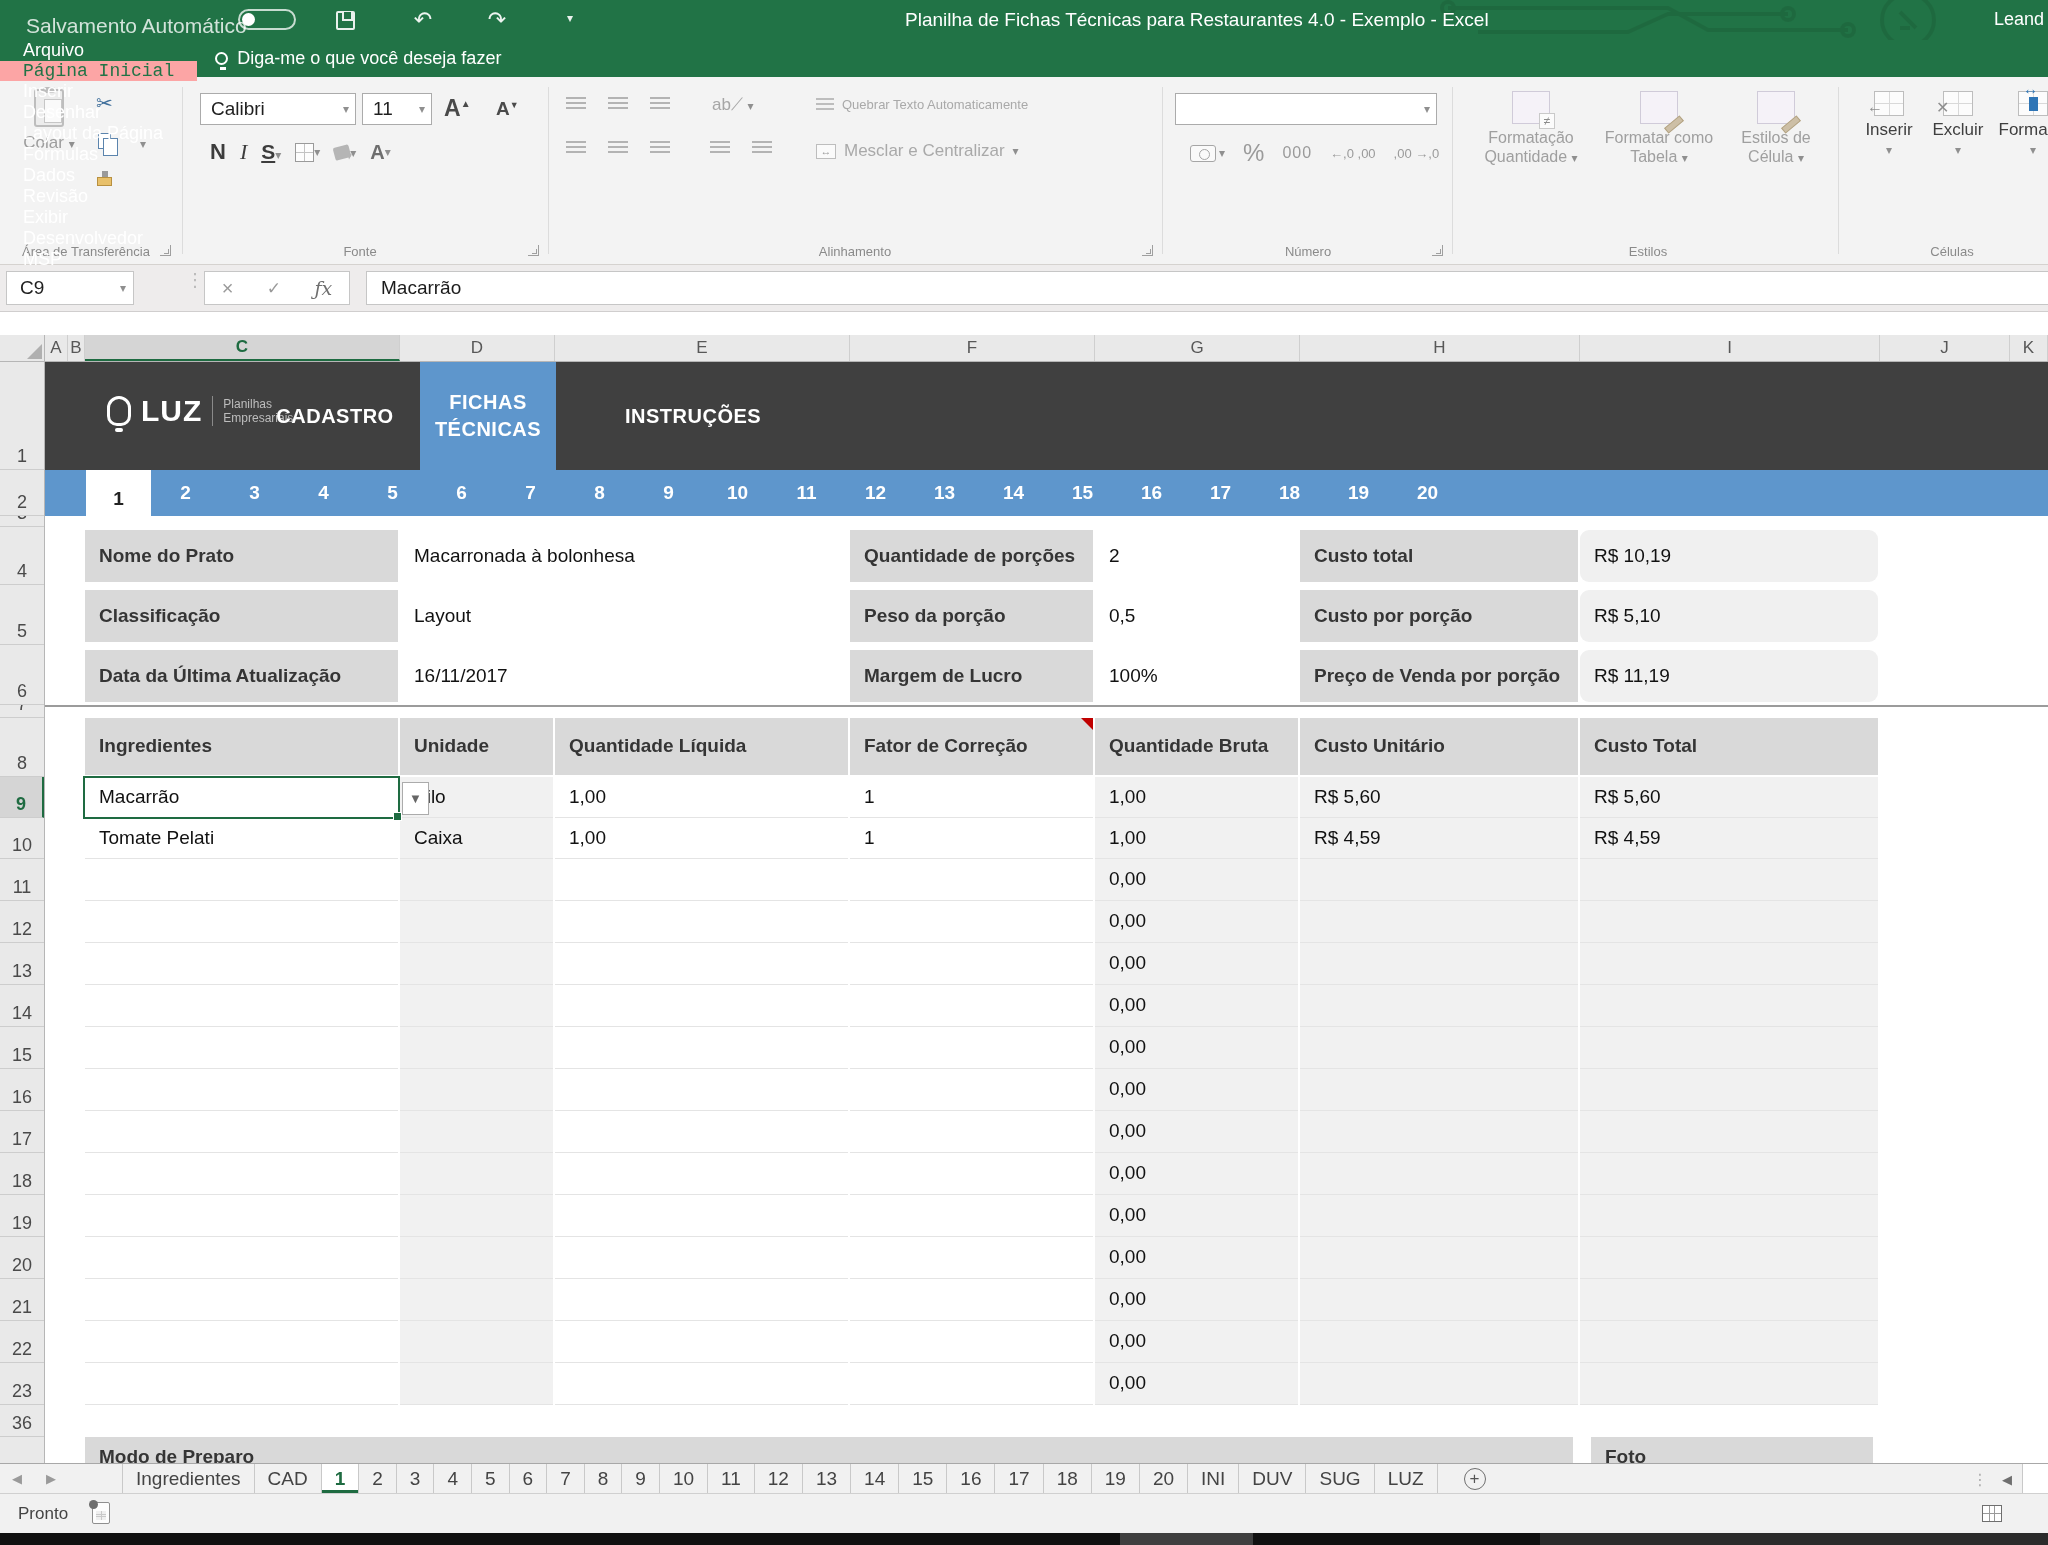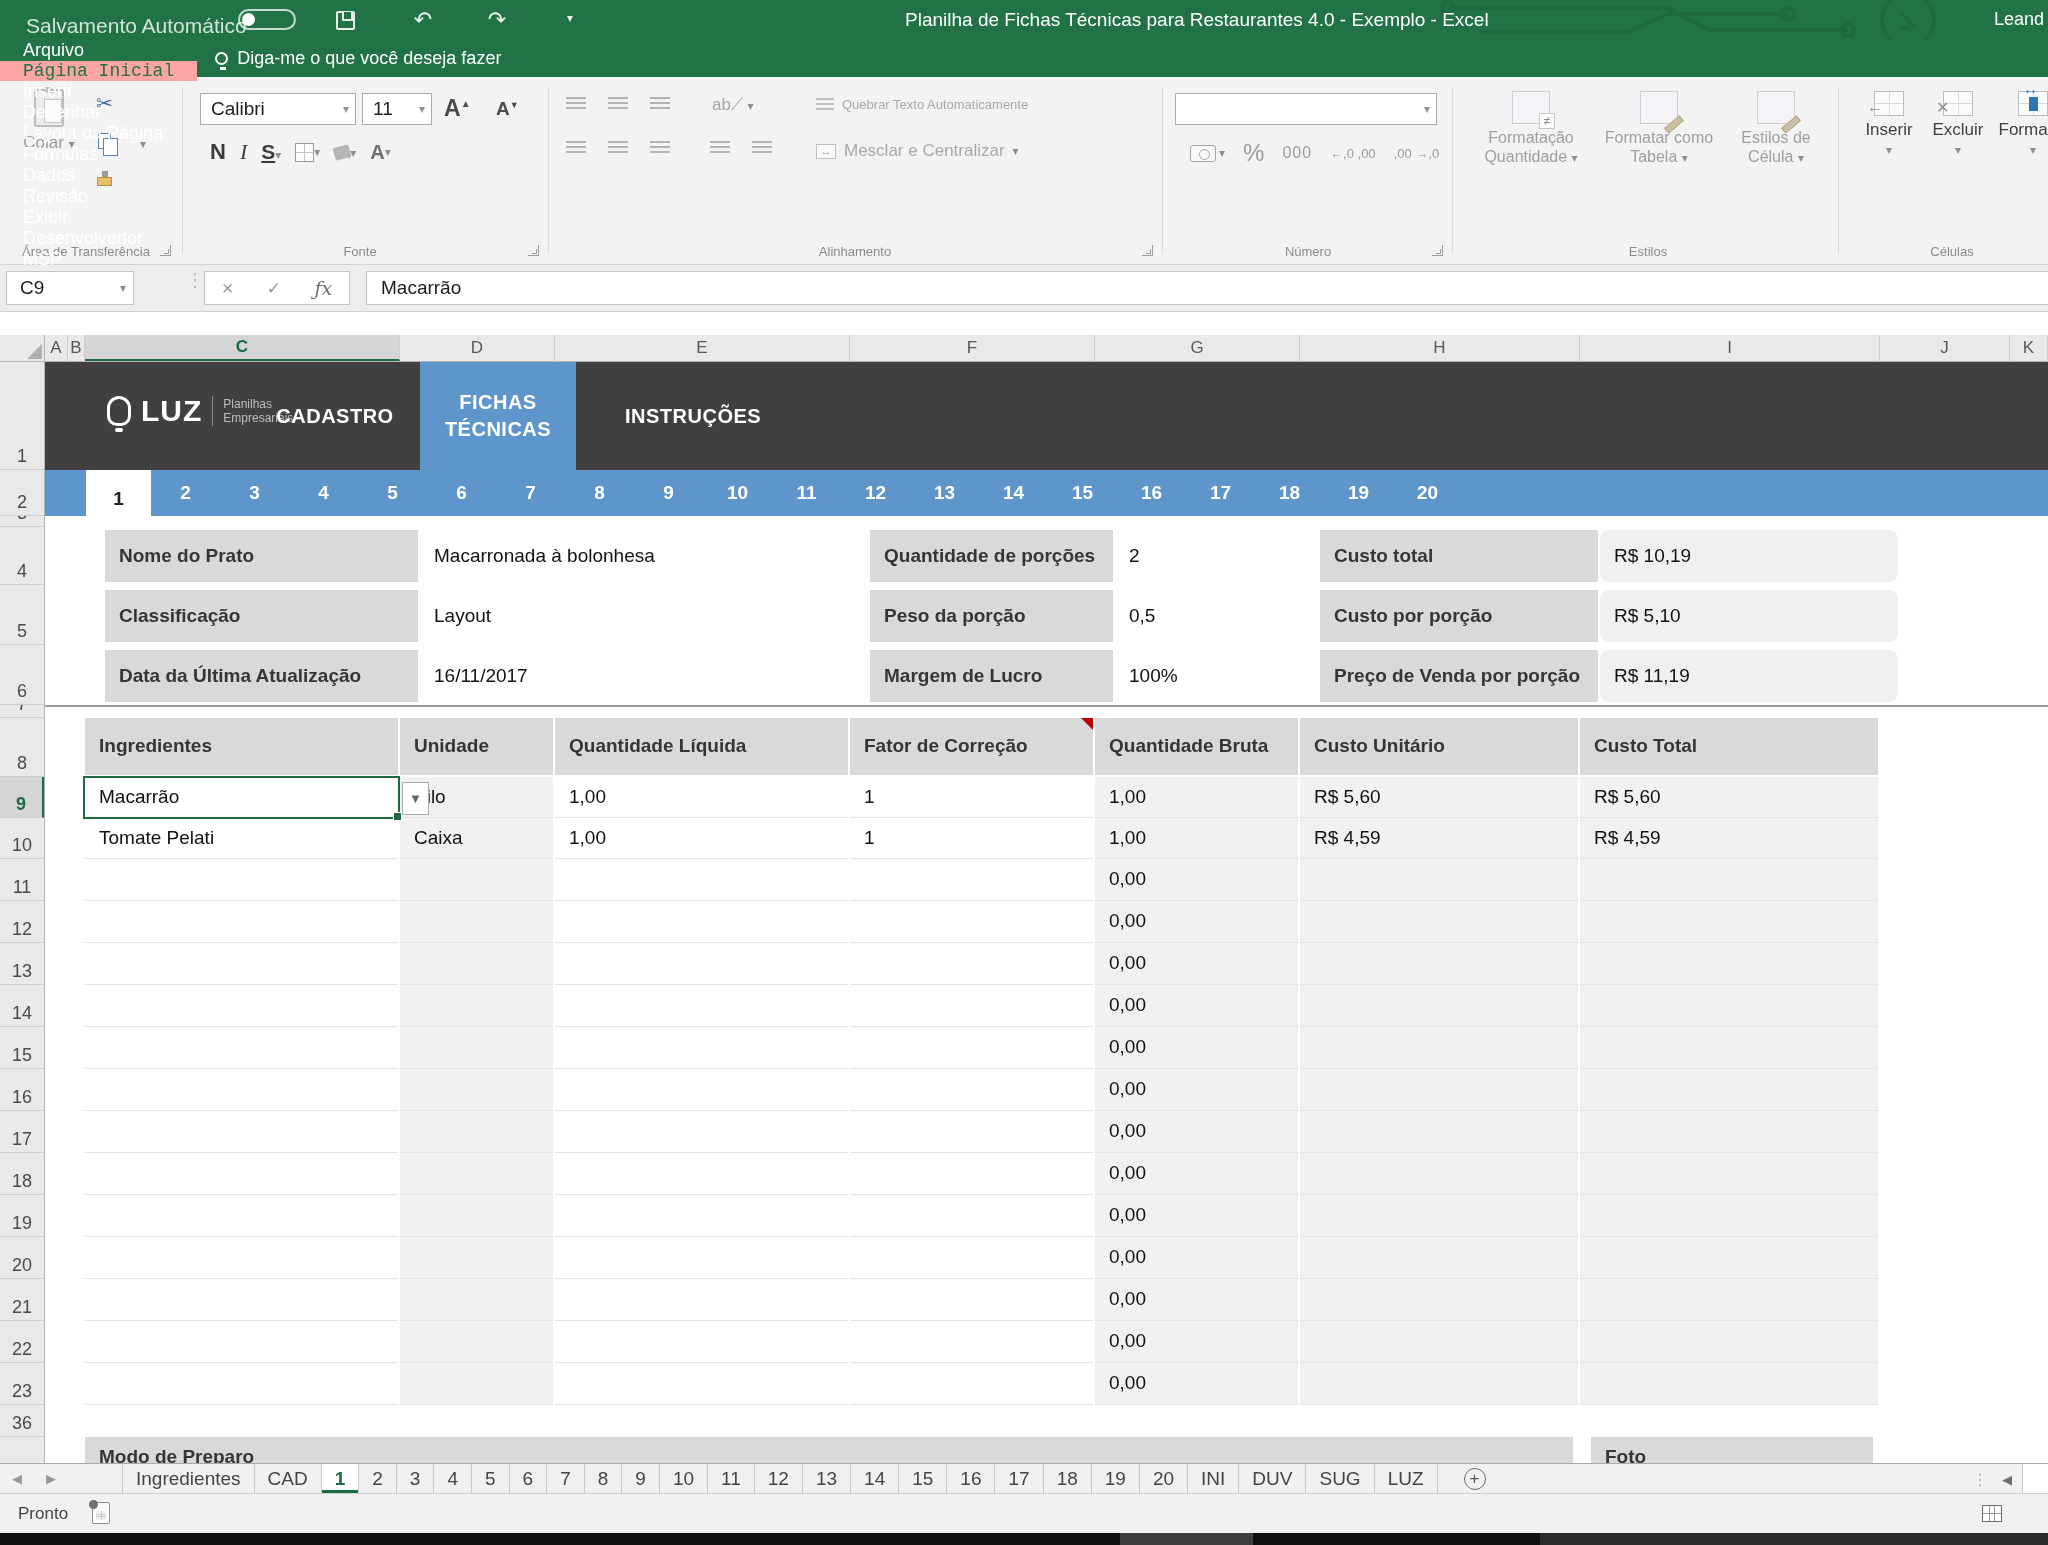--- a/index.html
+++ b/index.html
@@ -125,31 +125,31 @@
   .darkband{position:absolute;left:0;top:0;width:100%;height:108px;background:#404040;}
   .logo{position:absolute;left:62px;top:32px;display:flex;align-items:center;gap:10px;color:#fff;}
   .logo .lbulb{width:24px;height:30px;border:3px solid #fff;border-radius:12px 12px 10px 10px;position:relative;}
   .logo .lbulb::after{content:'';position:absolute;left:5px;bottom:-9px;width:8px;height:4px;background:#fff;border-radius:2px;}
   .logo .luz{font-size:30px;font-weight:bold;letter-spacing:1px;}
   .logo .vdiv{width:1px;height:30px;background:#8a8a8a;}
   .logo .tag{font-size:12px;color:#bdbdbd;line-height:14px;}
   .navtabs{position:absolute;left:0;top:0;width:100%;height:108px;}
   .navtab{position:absolute;top:0;height:108px;color:#fff;font-weight:bold;font-size:20px;letter-spacing:.5px;display:flex;align-items:center;}
   .navtab:nth-child(1){left:205px;width:170px;justify-content:center;}
-  .navtab:nth-child(2){left:375px;width:156px;text-align:center;justify-content:center;padding:0 18px;line-height:27px;}
+  .navtab:nth-child(2){left:375px;width:136px;text-align:center;justify-content:center;padding:0 18px;line-height:27px;}
   .navtab:nth-child(2).active{background:#5e96cc;}
   .navtab:nth-child(3){left:548px;width:240px;padding-left:32px;}
 
   .blueband{position:absolute;left:0;top:108px;width:100%;height:46px;background:#5e96cc;}
   .pagetabs{position:absolute;left:41px;top:0;height:46px;display:flex;}
   .ptab{width:69px;height:46px;color:#fff;font-weight:bold;font-size:19px;display:flex;align-items:center;justify-content:center;}
   .ptab.active{width:65px;height:57px;background:#fff;color:#222;z-index:3;}
 
   .inforow{position:absolute;left:0;width:100%;height:52px;}
-  .icell{position:absolute;top:0;height:52px;line-height:52px;font-size:19px;padding-left:14px;white-space:nowrap;overflow:hidden;margin-left:20px;}
+  .icell{position:absolute;top:0;height:52px;line-height:52px;font-size:19px;padding-left:14px;white-space:nowrap;overflow:hidden;}
   .ilabel{background:#d9d9d9;font-weight:bold;color:#353535;}
   .ival{background:#fff;color:#111;}
   .ival2{background:#f0f0f0;color:#111;border-radius:9px;}
   .fa{left:40px;width:313px;} .fb{left:355px;width:448px;} .fc2{left:805px;width:243px;}
   .fd2{left:1050px;width:203px;} .fe2{left:1255px;width:278px;} .ff2{left:1535px;width:298px;}
 
   .sepline{position:absolute;left:0;top:343px;width:100%;height:2px;background:#9b9b9b;}
 
   .tablewrap{position:absolute;left:0;top:356px;width:100%;}
   .trow{position:relative;width:100%;}

